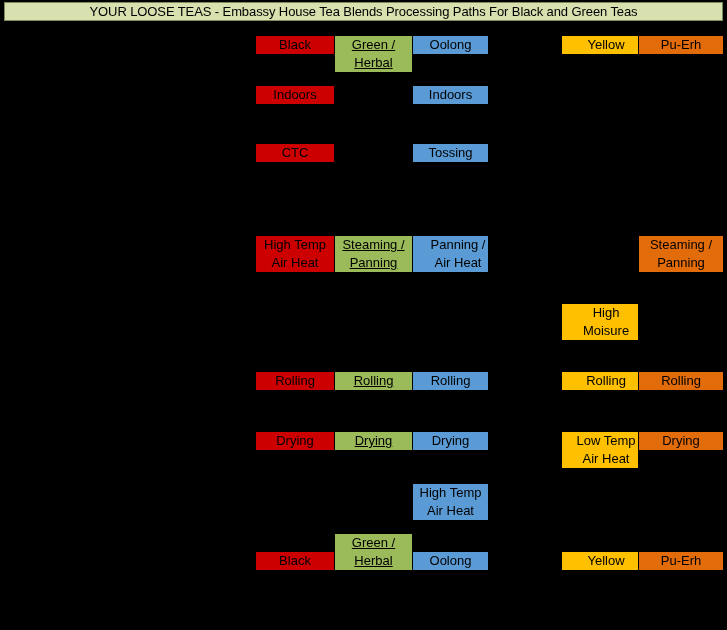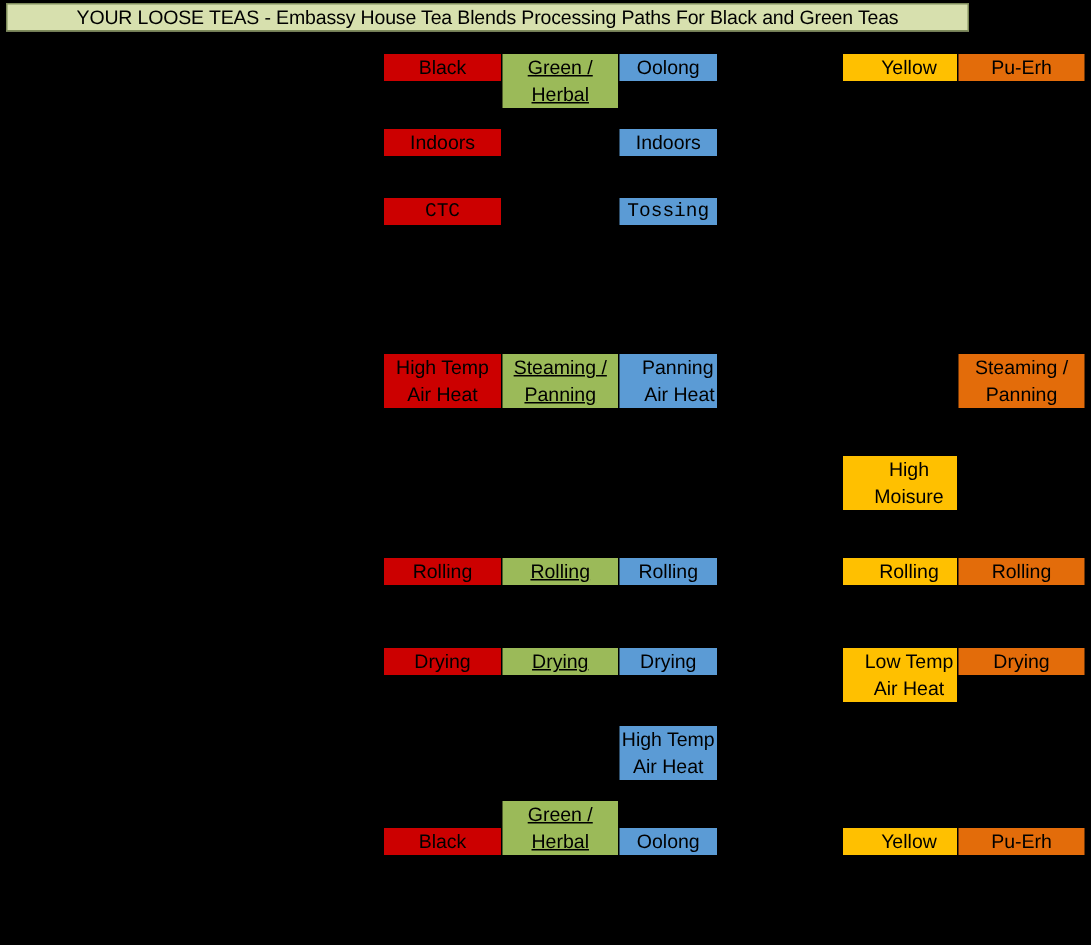--- a/index.html
+++ b/index.html
@@ -20,21 +20,21 @@
     width: 727px;
     height: 630px;
     background: #000000;
   }
 
   
   #title-bar {
     position: absolute;
     left: 4px;
     top: 2px;
-    width: 642px;
+    width: 719px;
     height: 19px;
     background: #D7E0AE;
     border: 1px solid #7d8a5a;
     box-sizing: border-box;
     display: flex;
     align-items: center;
     justify-content: center;
   }
   #title-bar .title-text {
     font-size: 13px;
@@ -75,21 +75,21 @@
     font-size: 13px;
     color: #000000;
     white-space: nowrap;
     overflow: hidden;
     box-sizing: border-box;
   }
 
   
   .col-black   { left: 256px; width: 78px; }
   .col-green   { left: 335px; width: 77px; text-decoration: underline; }
-  .col-oolong  { left: 413px; width: 65px; }
+  .col-oolong  { left: 413px; width: 75px; }
   .col-yellow  { left: 562px; width: 76px; }
   .col-puerh   { left: 639px; width: 84px; }
 
   
   .c-black  { background: #CC0000; }
   .c-green  { background: #9BBA59; }
   .c-oolong { background: #5B9BD5; }
   .c-yellow { background: #FFC000; padding-left: 12px; }
   .c-puerh  { background: #E36C0A; }
 
@@ -129,21 +129,21 @@
         </div>
       </div>
       <div class="row" style="top: 62px;">
         <div class="cell col-black  c-black one-line" style="top: 0px;">
           <div class="line">Indoors</div>
         </div>
         <div class="cell col-oolong c-oolong one-line" style="top: 0px;">
           <div class="line">Indoors</div>
         </div>
       </div>
-      <div class="row" style="top: 108px; font-family: Liberation Mono, monospace;">
+      <div class="row" style="top: 120px;">
         <div class="cell col-black  c-black one-line" style="top: 0px;">
           <div class="line">CTC</div>
         </div>
         <div class="cell col-oolong c-oolong one-line" style="top: 0px;">
           <div class="line">Tossing</div>
         </div>
       </div>
       <div class="row" style="top: 212px;">
         <div class="cell col-black  c-black two-line" style="top: 0px;">
           <div class="line">High Temp</div>

